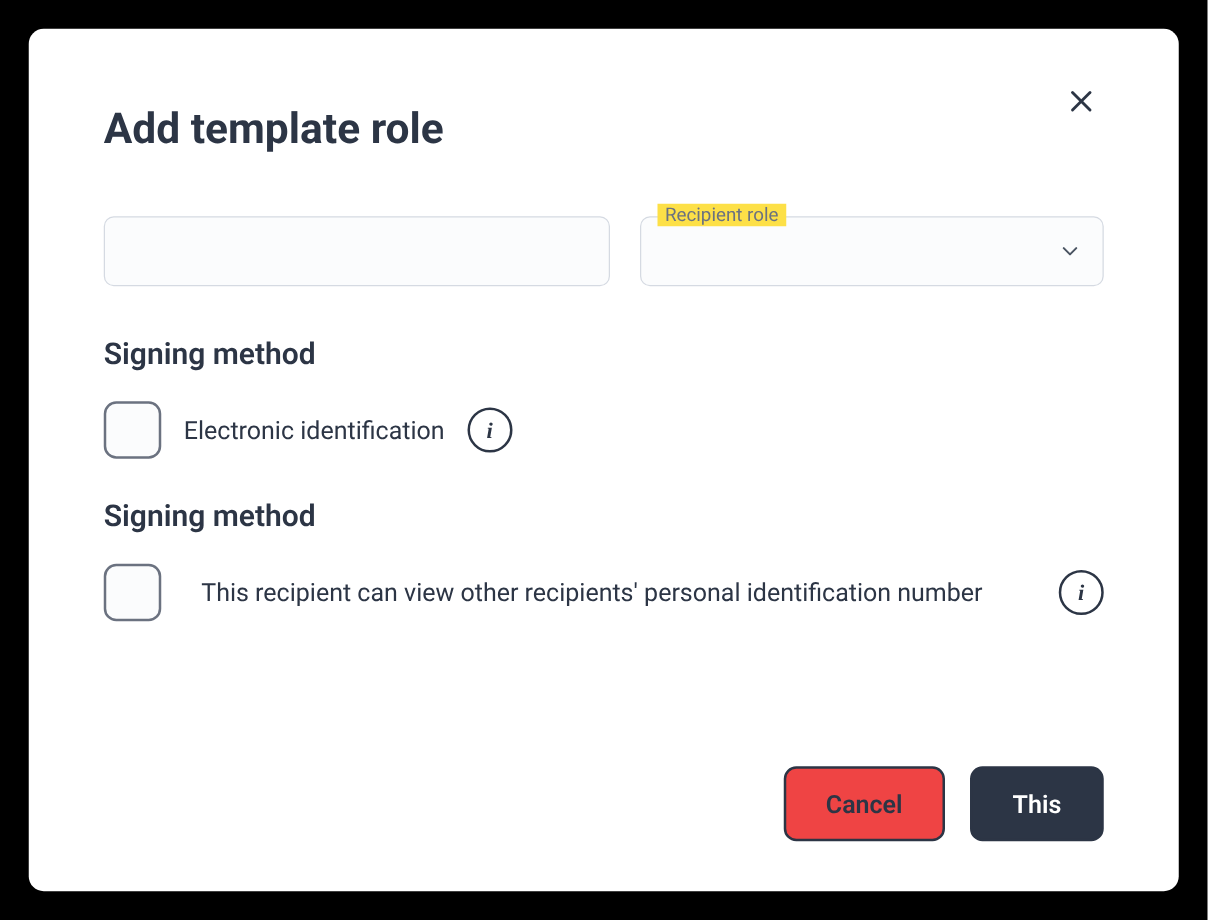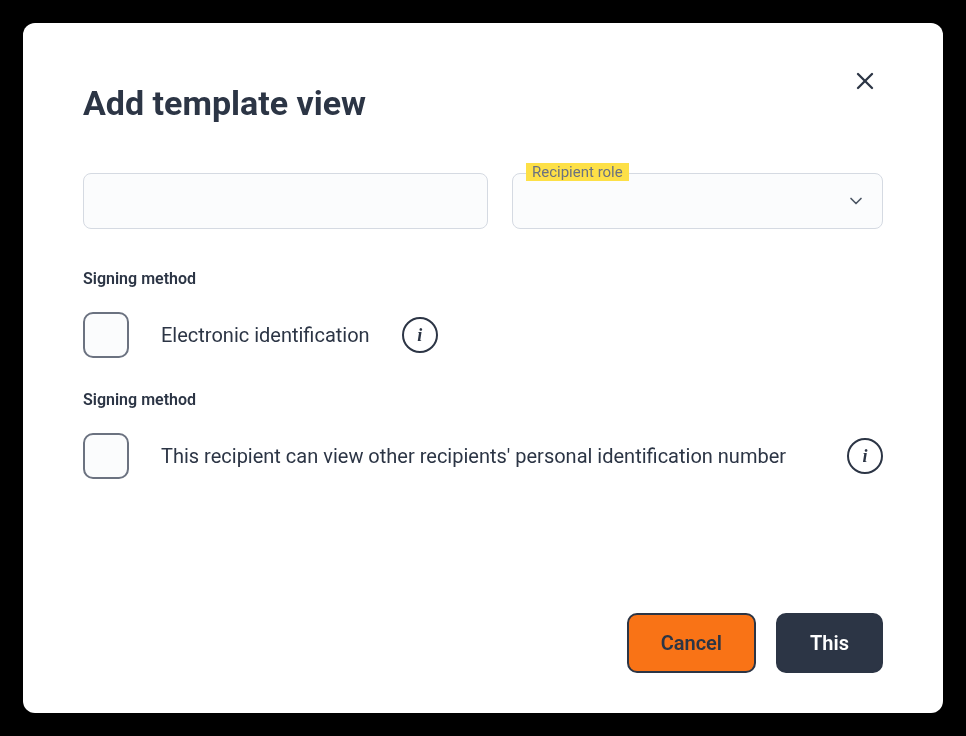--- a/index.html
+++ b/index.html
@@ -98,30 +98,30 @@
     
     .chevron-icon {
       color: #4b5563;
     }
     
     .section {
       margin-bottom: 32px;
     }
     
     .section-title {
-      font-size: 16px;
+      font-size: 24px;
       font-weight: 600;
       color: #2c3545;
       margin-bottom: 24px;
     }
     
     .checkbox-row {
       display: flex;
       align-items: center;
-      gap: 32px;
+      gap: 18px;
     }
     
     .checkbox-row-wide {
       display: flex;
       align-items: center;
       gap: 32px;
       justify-content: space-between;
     }
     
     .checkbox-left {
@@ -177,35 +177,35 @@
     .btn {
       padding: 16px 32px;
       border-radius: 10px;
       font-size: 20px;
       font-weight: 600;
       cursor: pointer;
       border: 2px solid #2c3545;
     }
     
     .btn-secondary {
-      background: #f97316;
+      background: #ef4444;
       color: #2c3545;
     }
     
     .btn-primary {
       background: #2c3545;
       color: #fff;
     }
   </style>
 </head>
 <body>
 
 <div class="modal">
   <div class="modal-header">
-    <h1 class="modal-title">Add template view</h1>
+    <h1 class="modal-title">Add template role</h1>
     <button class="close-btn">
       <svg width="28" height="28" viewBox="0 0 24 24" fill="none" stroke="currentColor" stroke-width="2" stroke-linecap="round">
         <line x1="18" y1="6" x2="6" y2="18"></line>
         <line x1="6" y1="6" x2="18" y2="18"></line>
       </svg>
     </button>
   </div>
 
   <div class="form-row">
     <input type="text" class="text-input" style="">

